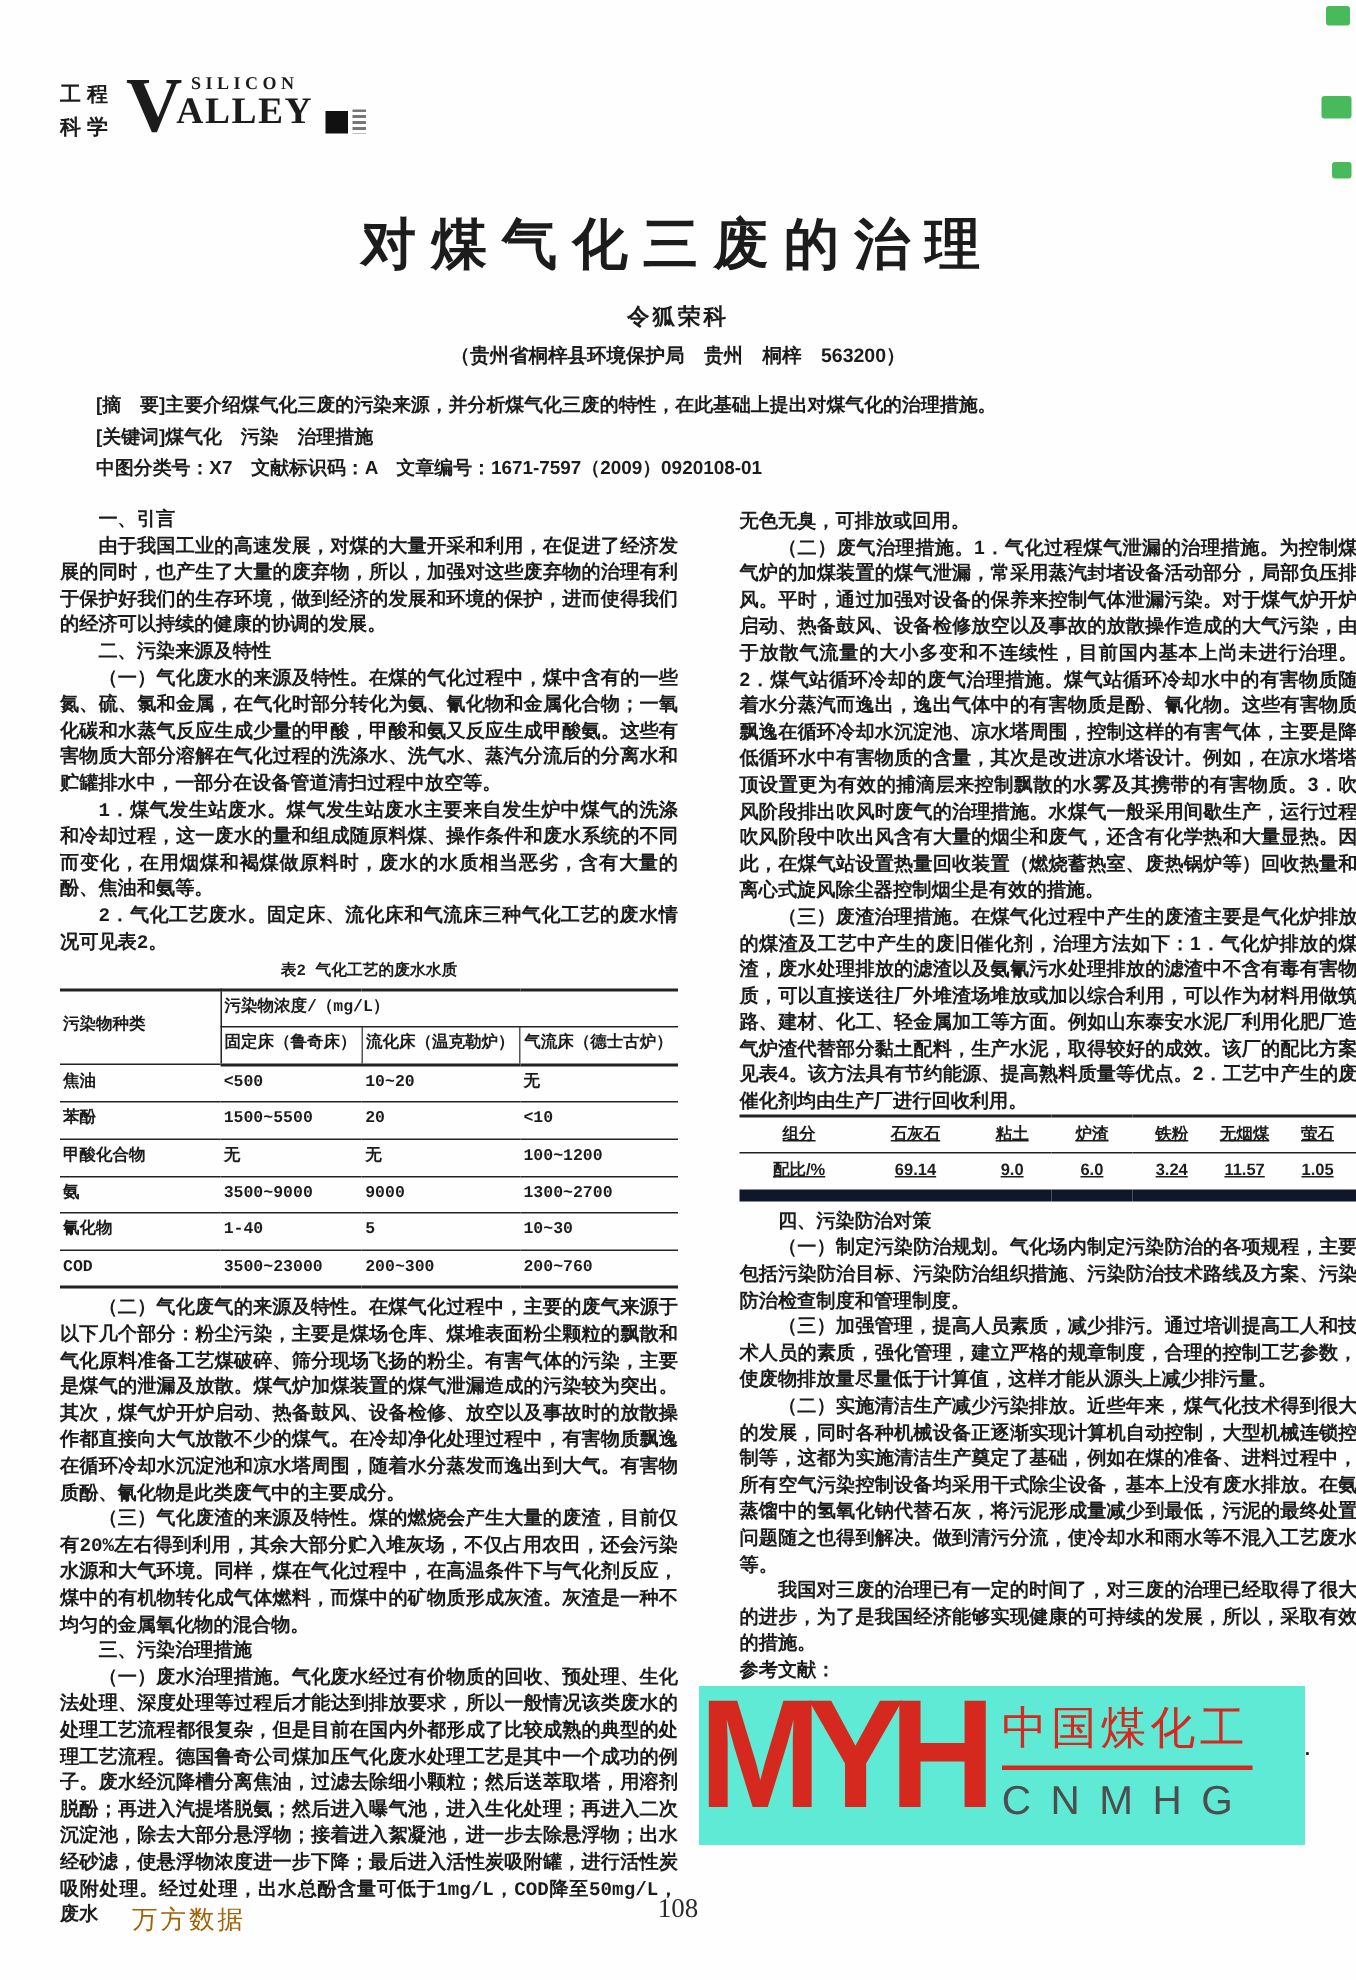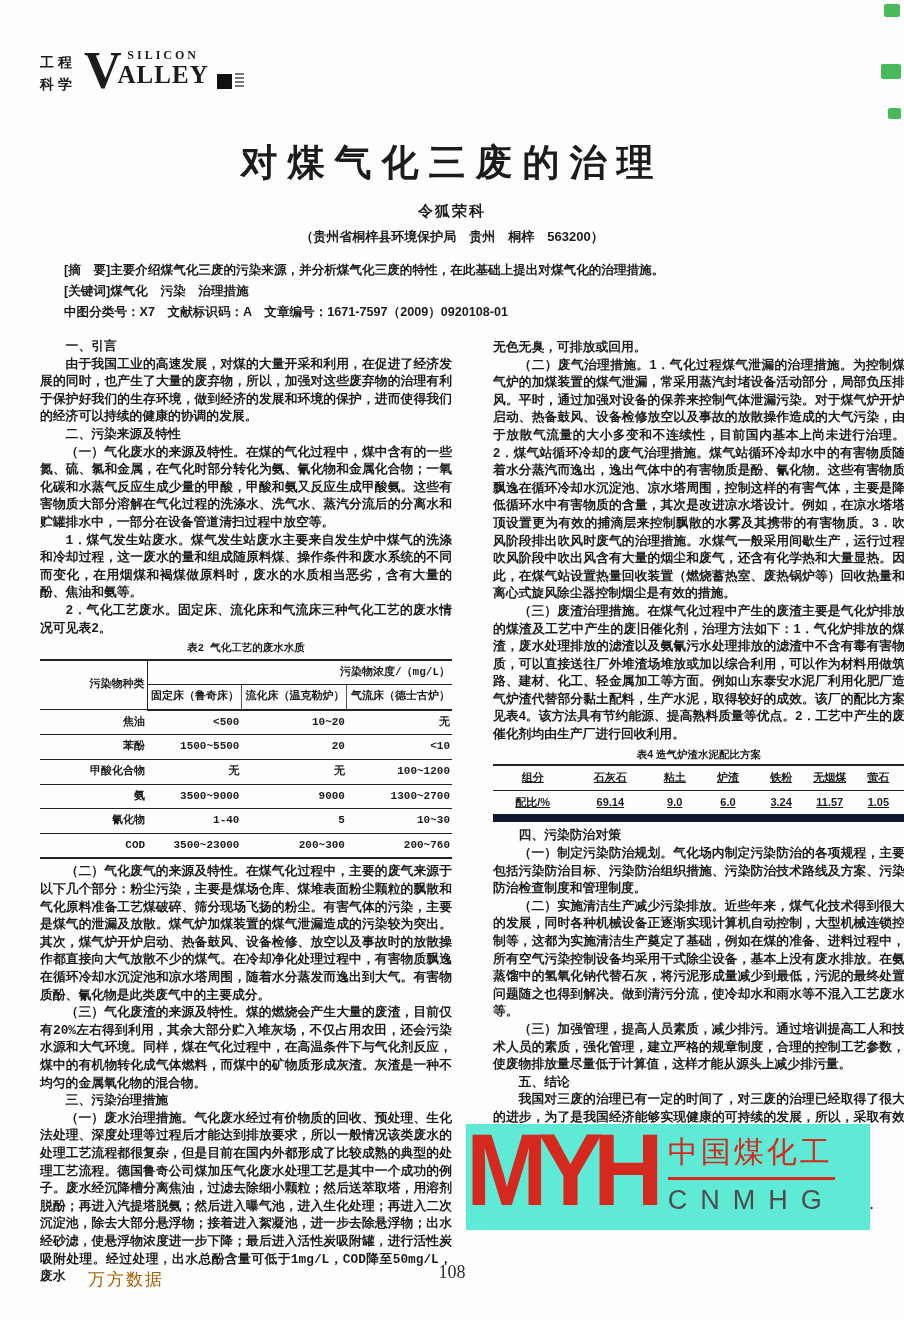--- a/index.html
+++ b/index.html
@@ -32,21 +32,21 @@
        text-align:justify;font-weight:600;word-break:break-all;}
   .col-left{left:40px;font-family:Liberation Mono, monospace;}
   .col-right{left:458px;margin-left:35px;}
   .col p{margin:0;text-indent:2em;}
   .col p.sec{font-weight:bold;}
   .col p.noind{text-indent:0;}
   
   .tcap{text-align:center;font-size:10.5px;font-weight:bold;margin:3px 0 1px;}
   table{border-collapse:collapse;width:100%;}
   .t2{font-size:11px;margin-bottom:4px;}
-  .t2 th,.t2 td{padding:3px 2px;text-align:right;font-weight:600;}
+  .t2 th,.t2 td{padding:3px 2px;text-align:left;font-weight:600;}
   .t2{border-top:2px solid #222;border-bottom:2px solid #222;}
   .t2 thead tr:first-child th{border-bottom:1px solid #222;}
   .t2 thead tr:last-child th{border-bottom:2px solid #222;}
   .t2 th.c1{border-right:1px solid #222;border-bottom:none;}
   .t2 thead tr:last-child th + th{border-left:1px solid #555;}
   .t2 tbody tr + tr td{border-top:1px solid #222;}
   .t2 col.w1{width:26%;}
   
   .t4{font-size:11px;margin-bottom:4px;border-top:2px solid #222;border-bottom:8px solid #0f172a;text-decoration:underline;}
   .t4 th,.t4 td{padding:3px 2px;text-align:center;font-weight:600;}
@@ -170,21 +170,20 @@
     <p>（三）气化废渣的来源及特性。煤的燃烧会产生大量的废渣，目前仅有20%左右得到利用，其余大部分贮入堆灰场，不仅占用农田，还会污染水源和大气环境。同样，煤在气化过程中，在高温条件下与气化剂反应，煤中的有机物转化成气体燃料，而煤中的矿物质形成灰渣。灰渣是一种不均匀的金属氧化物的混合物。</p>
     <p class="sec">三、污染治理措施</p>
     <p>（一）废水治理措施。气化废水经过有价物质的回收、预处理、生化法处理、深度处理等过程后才能达到排放要求，所以一般情况该类废水的处理工艺流程都很复杂，但是目前在国内外都形成了比较成熟的典型的处理工艺流程。德国鲁奇公司煤加压气化废水处理工艺是其中一个成功的例子。废水经沉降槽分离焦油，过滤去除细小颗粒；然后送萃取塔，用溶剂脱酚；再进入汽提塔脱氨；然后进入曝气池，进入生化处理；再进入二次沉淀池，除去大部分悬浮物；接着进入絮凝池，进一步去除悬浮物；出水经砂滤，使悬浮物浓度进一步下降；最后进入活性炭吸附罐，进行活性炭吸附处理。经过处理，出水总酚含量可低于1mg/L，COD降至50mg/L，废水</p>
   </div>
 
   <div class="col col-right">
     <p class="noind">无色无臭，可排放或回用。</p>
     <p>（二）废气治理措施。1．气化过程煤气泄漏的治理措施。为控制煤气炉的加煤装置的煤气泄漏，常采用蒸汽封堵设备活动部分，局部负压排风。平时，通过加强对设备的保养来控制气体泄漏污染。对于煤气炉开炉启动、热备鼓风、设备检修放空以及事故的放散操作造成的大气污染，由于放散气流量的大小多变和不连续性，目前国内基本上尚未进行治理。2．煤气站循环冷却的废气治理措施。煤气站循环冷却水中的有害物质随着水分蒸汽而逸出，逸出气体中的有害物质是酚、氰化物。这些有害物质飘逸在循环冷却水沉淀池、凉水塔周围，控制这样的有害气体，主要是降低循环水中有害物质的含量，其次是改进凉水塔设计。例如，在凉水塔塔顶设置更为有效的捕滴层来控制飘散的水雾及其携带的有害物质。3．吹风阶段排出吹风时废气的治理措施。水煤气一般采用间歇生产，运行过程吹风阶段中吹出风含有大量的烟尘和废气，还含有化学热和大量显热。因此，在煤气站设置热量回收装置（燃烧蓄热室、废热锅炉等）回收热量和离心式旋风除尘器控制烟尘是有效的措施。</p>
     <p>（三）废渣治理措施。在煤气化过程中产生的废渣主要是气化炉排放的煤渣及工艺中产生的废旧催化剂，治理方法如下：1．气化炉排放的煤渣，废水处理排放的滤渣以及氨氰污水处理排放的滤渣中不含有毒有害物质，可以直接送往厂外堆渣场堆放或加以综合利用，可以作为材料用做筑路、建材、化工、轻金属加工等方面。例如山东泰安水泥厂利用化肥厂造气炉渣代替部分黏土配料，生产水泥，取得较好的成效。该厂的配比方案见表4。该方法具有节约能源、提高熟料质量等优点。2．工艺中产生的废催化剂均由生产厂进行回收利用。</p>
 
-    <div class="tcap">表4 造气炉渣水泥配比方案</div>
     <table class="t4">
       <thead>
         <tr>
           <th>组分</th>
           <th>石灰石</th>
           <th>粘土</th>
           <th>炉渣</th>
           <th>铁粉</th>
           <th class="narrow">无烟煤</th>
           <th>萤石</th>
@@ -198,23 +197,22 @@
           <td>6.0</td>
           <td>3.24</td>
           <td>11.57</td>
           <td>1.05</td>
         </tr>
       </tbody>
     </table>
 
     <p class="sec">四、污染防治对策</p>
     <p>（一）制定污染防治规划。气化场内制定污染防治的各项规程，主要包括污染防治目标、污染防治组织措施、污染防治技术路线及方案、污染防治检查制度和管理制度。</p>
+    <p>（三）加强管理，提高人员素质，减少排污。通过培训提高工人和技术人员的素质，强化管理，建立严格的规章制度，合理的控制工艺参数，使废物排放量尽量低于计算值，这样才能从源头上减少排污量。</p>
     <p>（二）实施清洁生产减少污染排放。近些年来，煤气化技术得到很大的发展，同时各种机械设备正逐渐实现计算机自动控制，大型机械连锁控制等，这都为实施清洁生产奠定了基础，例如在煤的准备、进料过程中，所有空气污染控制设备均采用干式除尘设备，基本上没有废水排放。在氨蒸馏中的氢氧化钠代替石灰，将污泥形成量减少到最低，污泥的最终处置问题随之也得到解决。做到清污分流，使冷却水和雨水等不混入工艺废水等。</p>
-    <p>（三）加强管理，提高人员素质，减少排污。通过培训提高工人和技术人员的素质，强化管理，建立严格的规章制度，合理的控制工艺参数，使废物排放量尽量低于计算值，这样才能从源头上减少排污量。</p>
-    <p class="sec">五、结论</p>
     <p>我国对三废的治理已有一定的时间了，对三废的治理已经取得了很大的进步，为了是我国经济能够实现健康的可持续的发展，所以，采取有效的措施。</p>
     <p class="sec noind">参考文献：</p>
     <p class="noind">[1]宋继海，工业水处理技术，北京：化学工业出版社，2003.</p>
     <p class="noind">[2]台炳华，工业烟气净化，北京：冶金工业出版社，2000.</p>
     <p class="noind">[3]汪群慧，固体废物处理及资源化，北京：化学工业出版社，2004.</p>
   </div>
 
   <div class="wm">
     <div class="wlogo">MYH</div>
     <div class="wtxt">

